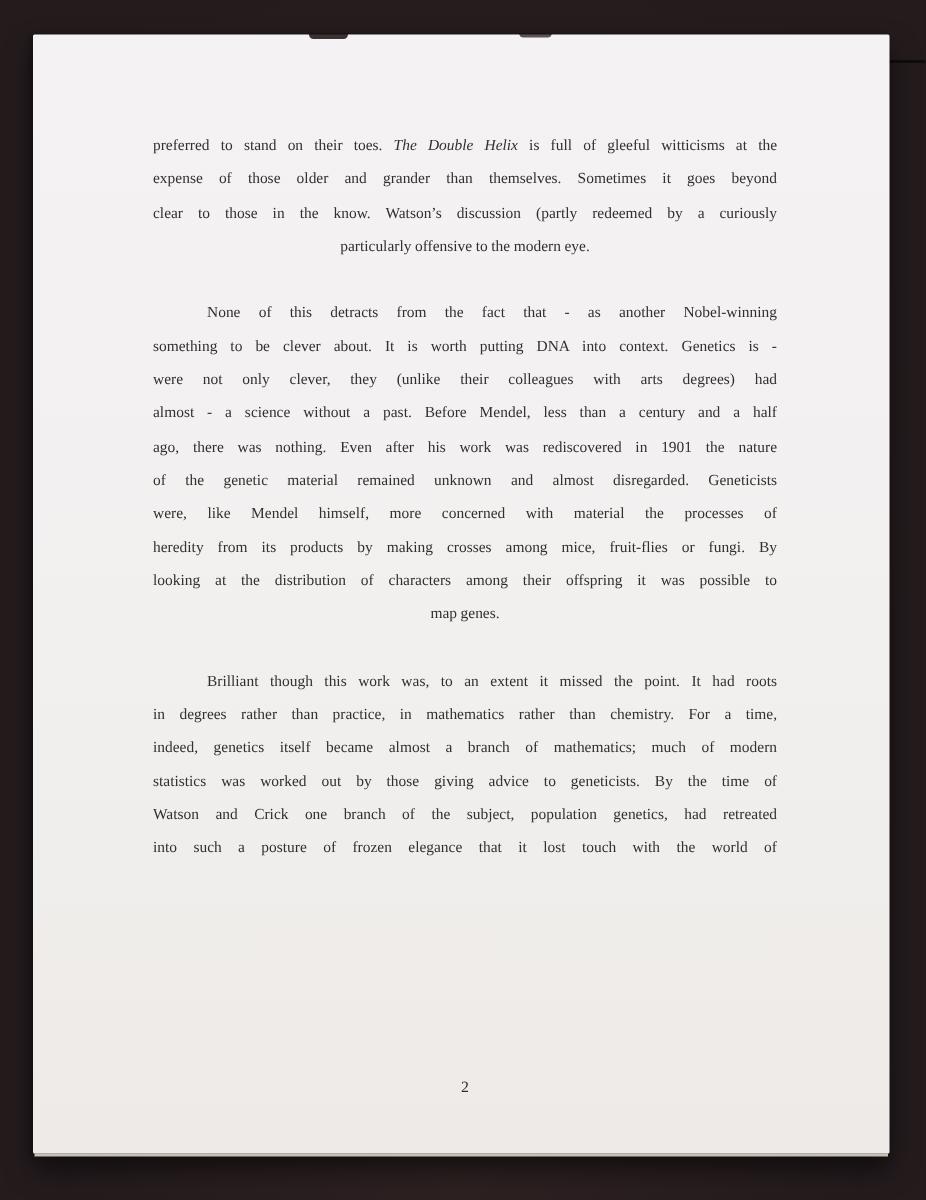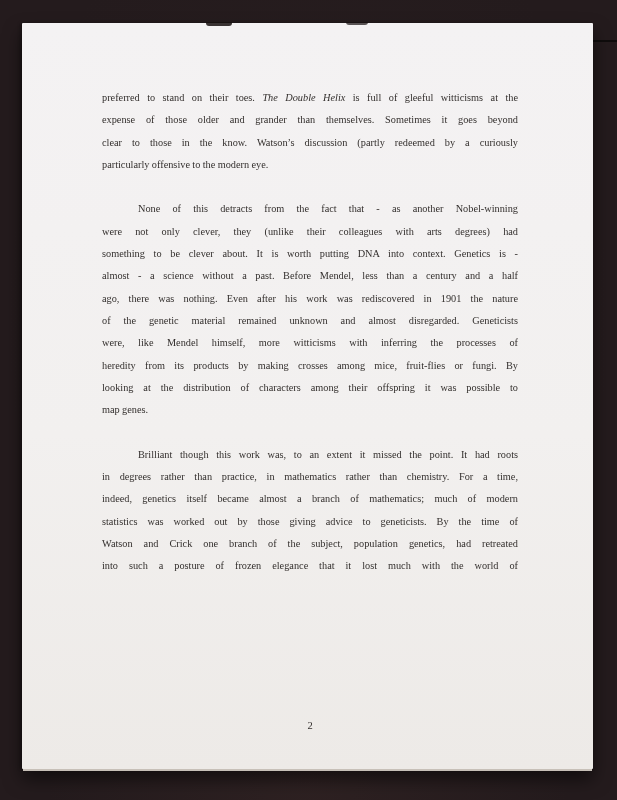--- a/index.html
+++ b/index.html
@@ -51,21 +51,21 @@
     left:80px;top:64px;width:416px;
     font-size:10.3px;
     line-height:22.3px;
     word-spacing:-0.2px;
   }
   .paragraph{margin:0 0 22.3px 0;}
   .paragraph:last-child{margin-bottom:0;}
   .ln{
     height:22.3px;
     overflow:hidden;
-    text-align:left;
+    text-align:center;
   }
   .ln.j{text-align:justify;}
   .ln.j::after{content:"";display:inline-block;width:100%;height:0;}
   .ln.ind{text-indent:36px;}
   .ln em{font-style:italic;}
   .page-number{
     position:absolute;
     left:80px;top:692px;width:416px;
     text-align:center;
     font-size:10.5px;
@@ -83,34 +83,34 @@
     <div class="edge-artifact a2"></div>
     <div class="text-body" id="text-body">
         <div class="paragraph">
           <div class="ln j"><span>preferred to stand on their toes. </span><em>The Double Helix</em><span> is full of gleeful witticisms at the</span></div>
           <div class="ln j"><span>expense of those older and grander than themselves. Sometimes it goes beyond</span></div>
           <div class="ln j"><span>clear to those in the know. Watson’s discussion (partly redeemed by a curiously</span></div>
           <div class="ln"><span>particularly offensive to the modern eye.</span></div>
         </div>
         <div class="paragraph">
           <div class="ln j ind"><span>None of this detracts from the fact that - as another Nobel-winning</span></div>
+          <div class="ln j"><span>something to be clever about. It is worth putting DNA into context. Genetics is -</span></div>
           <div class="ln j"><span>were not only clever, they (unlike their colleagues with arts degrees) had</span></div>
-          <div class="ln j"><span>something to be clever about. It is worth putting DNA into context. Genetics is -</span></div>
           <div class="ln j"><span>almost - a science without a past. Before Mendel, less than a century and a half</span></div>
           <div class="ln j"><span>ago, there was nothing. Even after his work was rediscovered in 1901 the nature</span></div>
           <div class="ln j"><span>of the genetic material remained unknown and almost disregarded. Geneticists</span></div>
-          <div class="ln j"><span>were, like Mendel himself, more witticisms with inferring the processes of</span></div>
+          <div class="ln j"><span>were, like Mendel himself, more concerned with material the processes of</span></div>
           <div class="ln j"><span>heredity from its products by making crosses among mice, fruit-flies or fungi. By</span></div>
           <div class="ln j"><span>looking at the distribution of characters among their offspring it was possible to</span></div>
           <div class="ln"><span>map genes.</span></div>
         </div>
         <div class="paragraph">
           <div class="ln j ind"><span>Brilliant though this work was, to an extent it missed the point. It had roots</span></div>
           <div class="ln j"><span>in degrees rather than practice, in mathematics rather than chemistry. For a time,</span></div>
           <div class="ln j"><span>indeed, genetics itself became almost a branch of mathematics; much of modern</span></div>
           <div class="ln j"><span>statistics was worked out by those giving advice to geneticists. By the time of</span></div>
           <div class="ln j"><span>Watson and Crick one branch of the subject, population genetics, had retreated</span></div>
-          <div class="ln j"><span>into such a posture of frozen elegance that it lost much with the world of</span></div>
+          <div class="ln j"><span>into such a posture of frozen elegance that it lost touch with the world of</span></div>
         </div>
       </div>
     <div class="page-number">2</div>
   </div>
 </div>
 
 </body></html>

